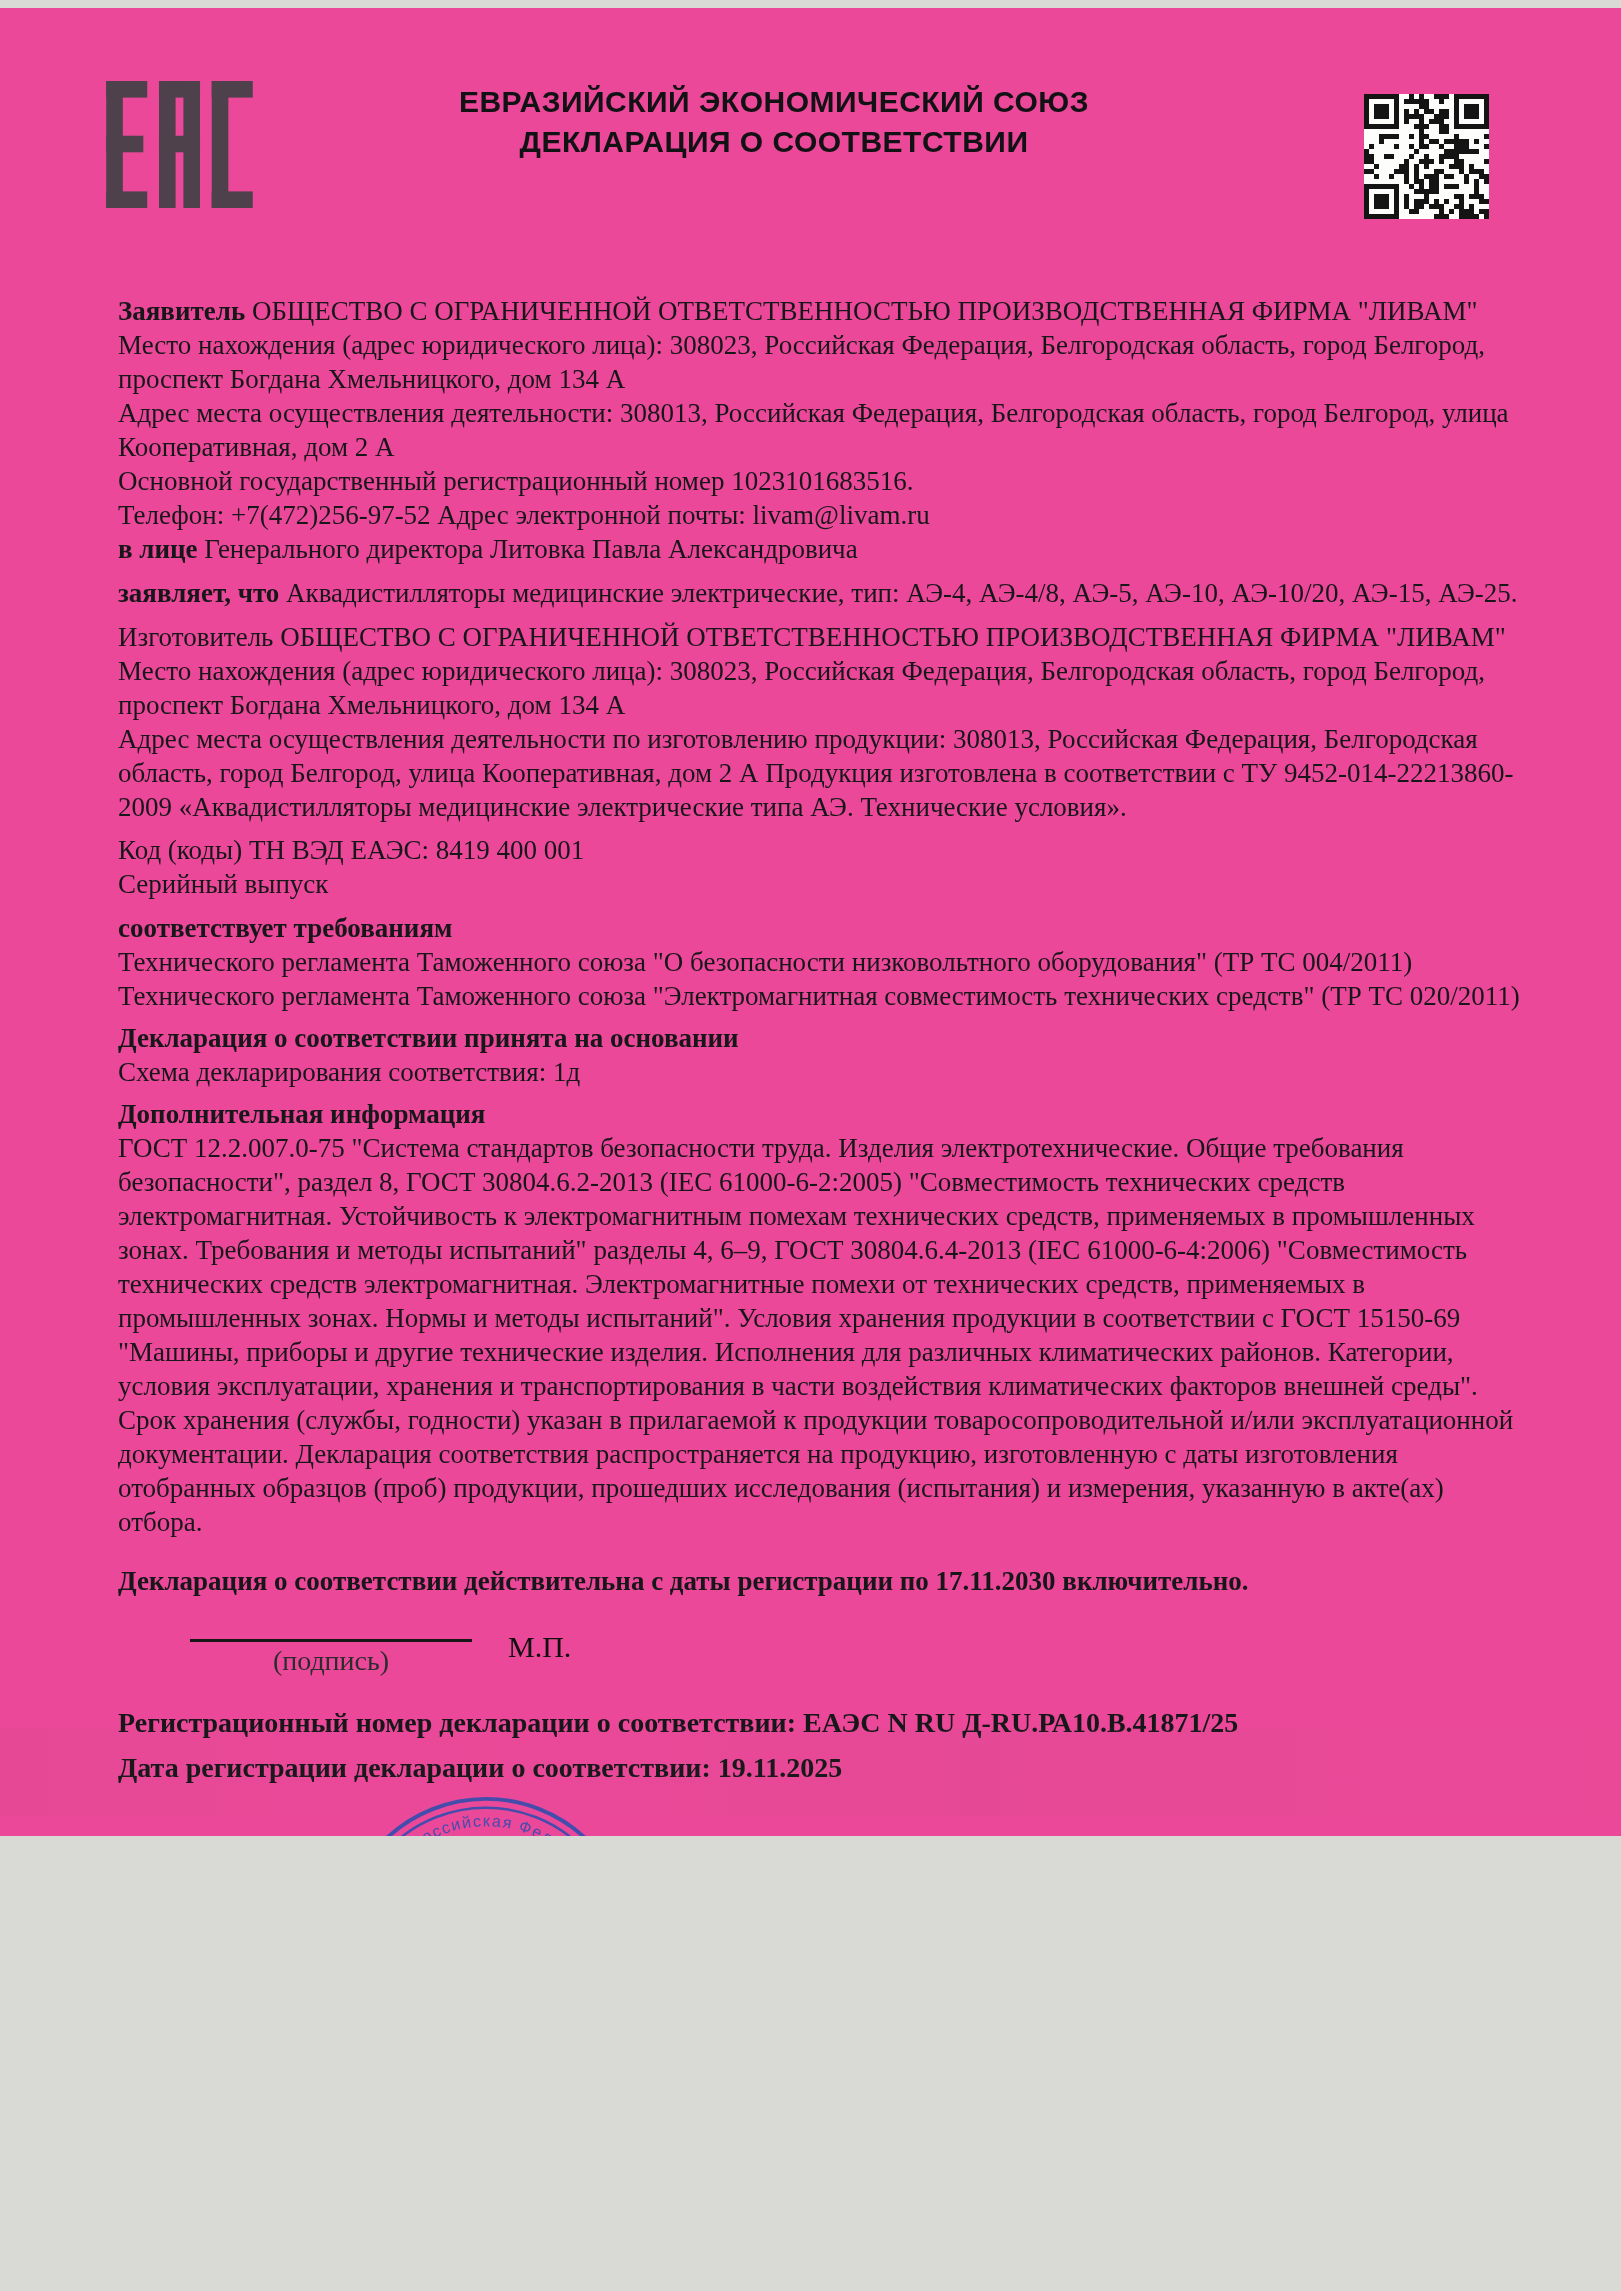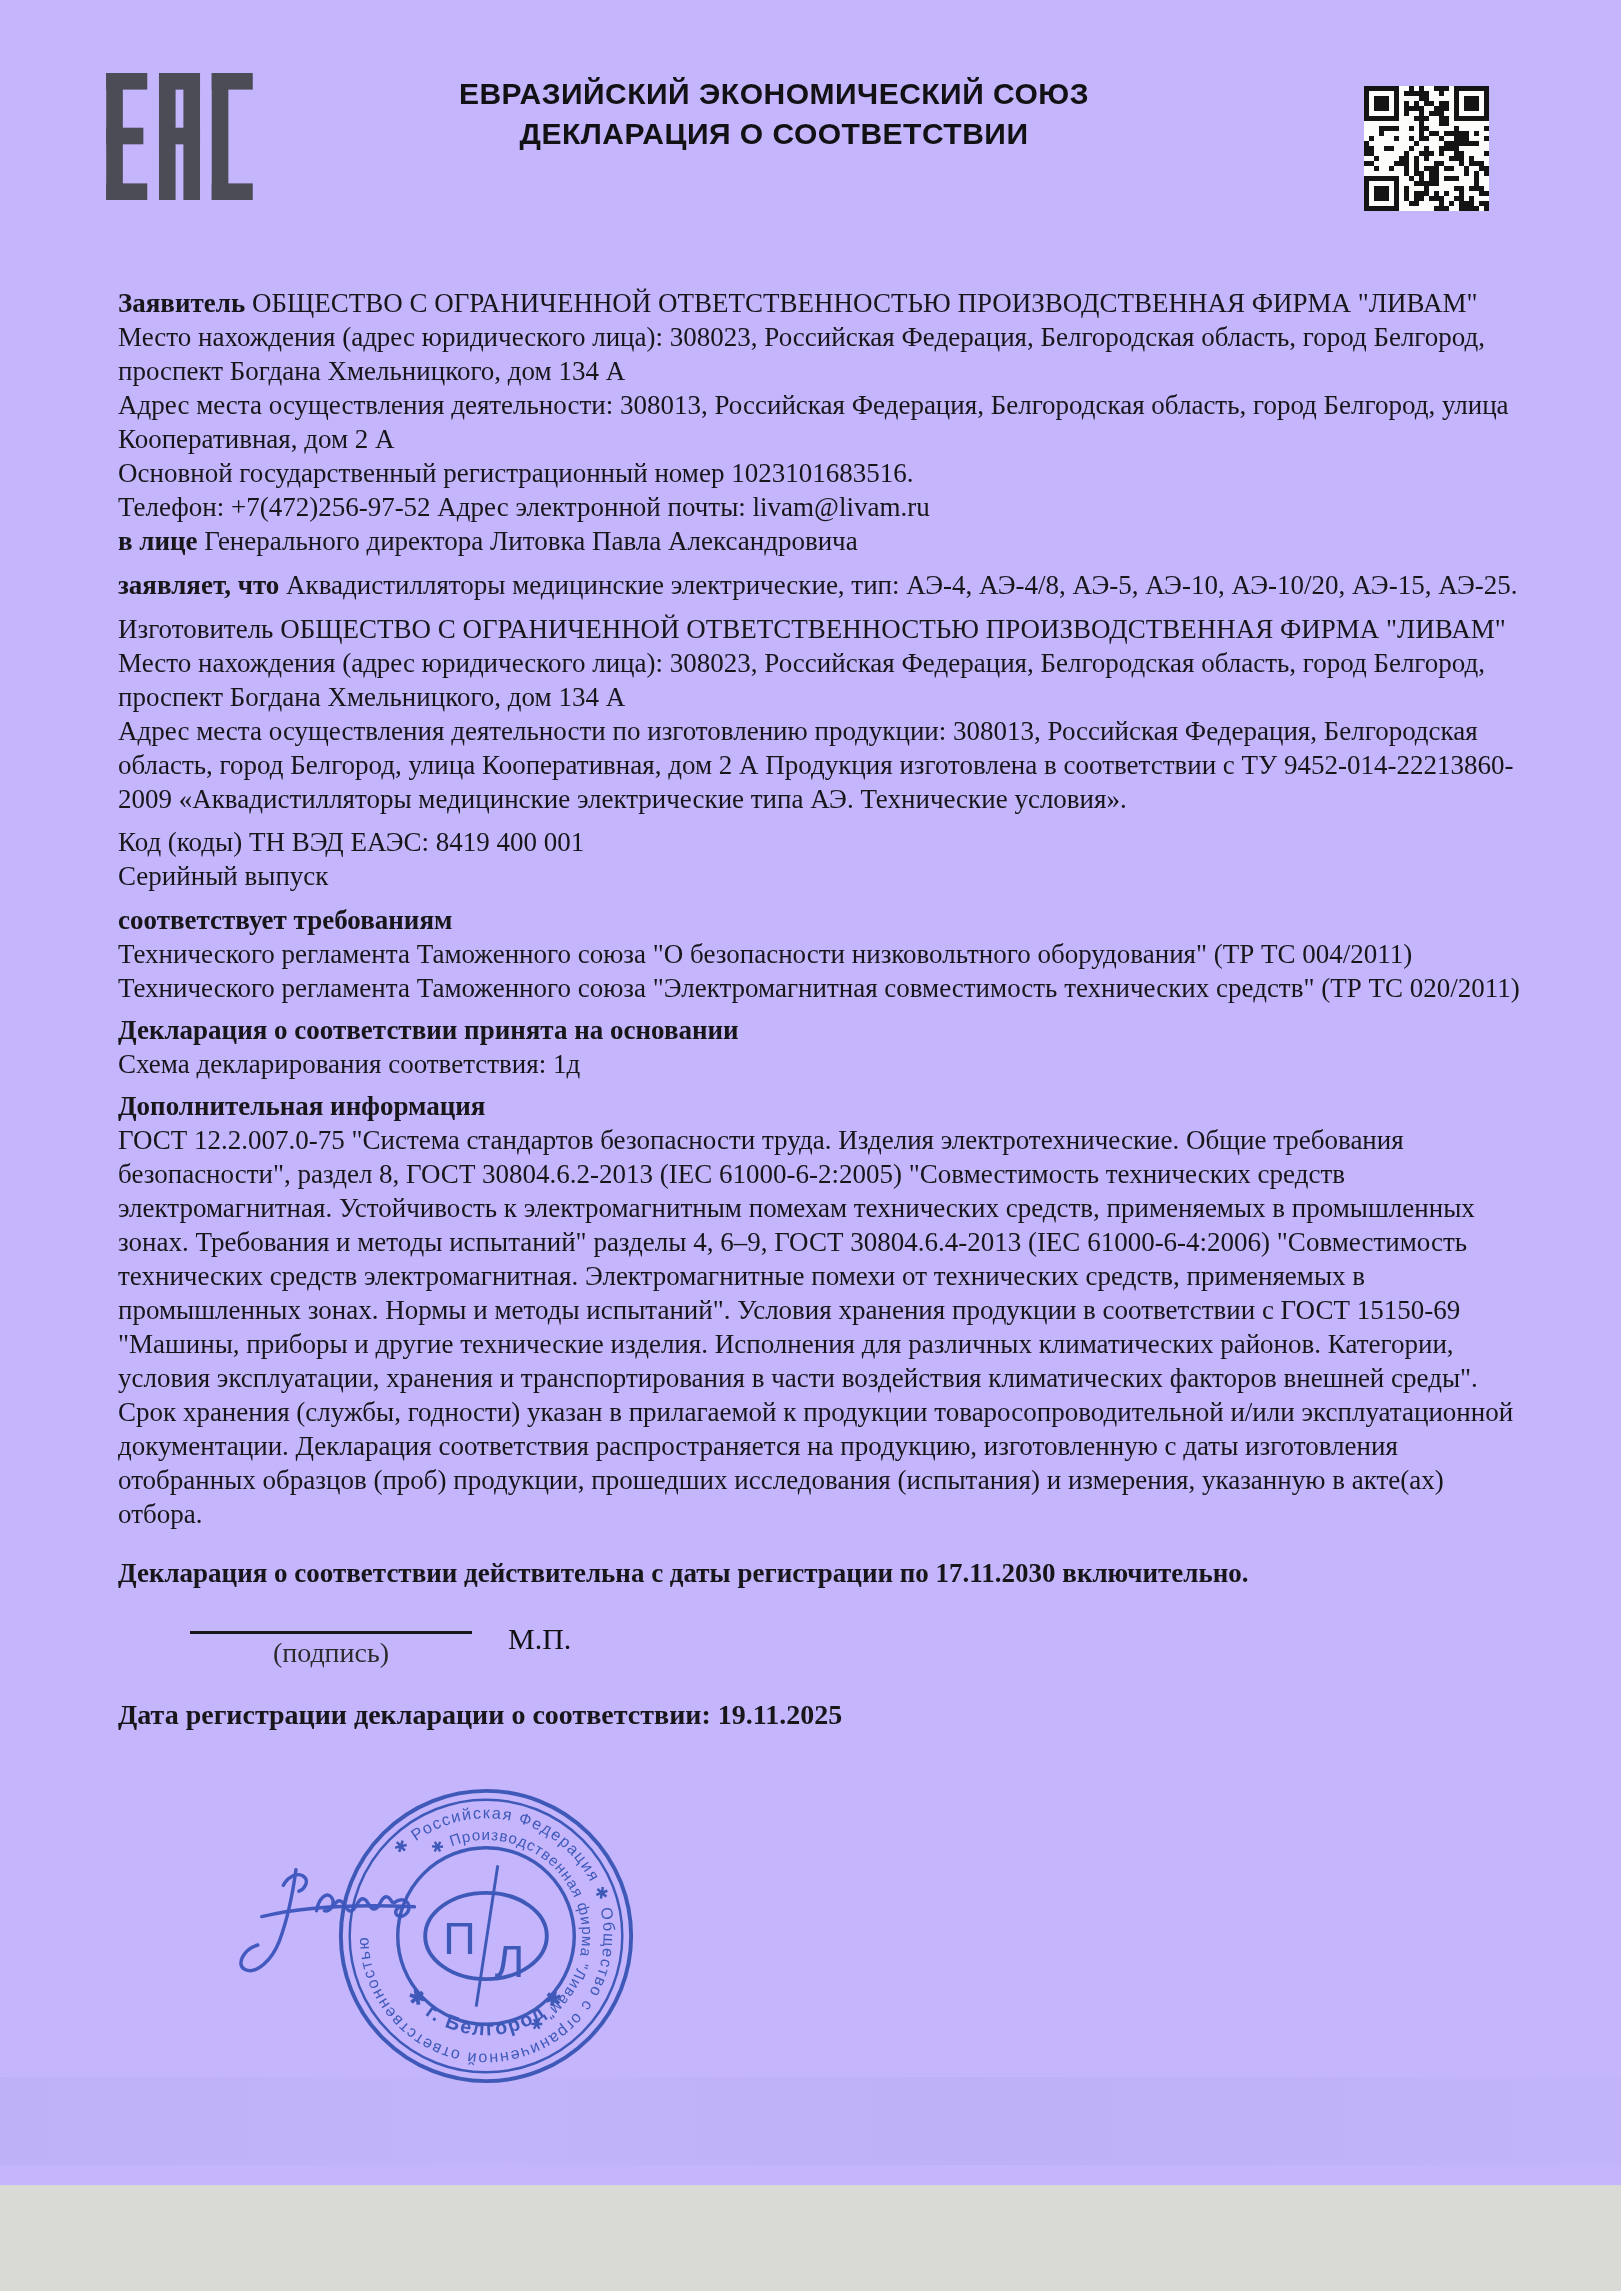--- a/index.html
+++ b/index.html
@@ -1,18 +1,18 @@
 <!DOCTYPE html>
 <html lang="ru"><head>
 <meta charset="utf-8">
 <style>
   html,body { margin:0; padding:0; background:#d9d9d6; }
   .page {
-    position:relative; width:1621px; height:2185px; margin:0 auto;
-    background:#c4b5fd; overflow:hidden; color:#17171a;
+    position:relative; width:1621px; height:1828px; margin:8px auto;
+    background:#ec4899; overflow:hidden; color:#17171a;
     font-family:"Liberation Serif","DejaVu Serif",serif;
   }
   
   .eac-logo { position:absolute; left:106px; top:73px; width:147px; height:127px; }
   .doc-title {
     position:absolute; left:176px; top:74px; width:1196px; text-align:center;
     font-family:"Liberation Sans","DejaVu Sans",sans-serif;
     font-weight:bold; font-size:30px; line-height:40px; letter-spacing:0.5px; color:#121215;
   }
   .qr { position:absolute; left:1364px; top:86px; width:125px; height:125px; }
@@ -112,20 +112,21 @@
 
     <div class="sig-row">
       <div class="sig-left">
         <div class="sig-rule"></div>
         <div class="sig-label">(подпись)</div>
       </div>
       <div class="sig-mp">М.П.</div>
     </div>
 
     <div class="footer">
+      <p>Регистрационный номер декларации о соответствии: ЕАЭС N RU Д-RU.РА10.В.41871/25</p>
       <p>Дата регистрации декларации о соответствии: 19.11.2025</p>
     </div>
   </div>
 
   <svg class="stamp" viewBox="-155 -155 310 310" aria-hidden="true">
     <defs>
       <path id="ringA" d="M -120,0 A 120,120 0 1 1 120,0 A 120,120 0 1 1 -120,0"></path>
       <path id="ringB" d="M -98,0 A 98,98 0 1 1 98,0 A 98,98 0 1 1 -98,0"></path>
       <path id="arcBottom" d="M -80,62 A 101,101 0 0 0 80,62"></path>
     </defs>

